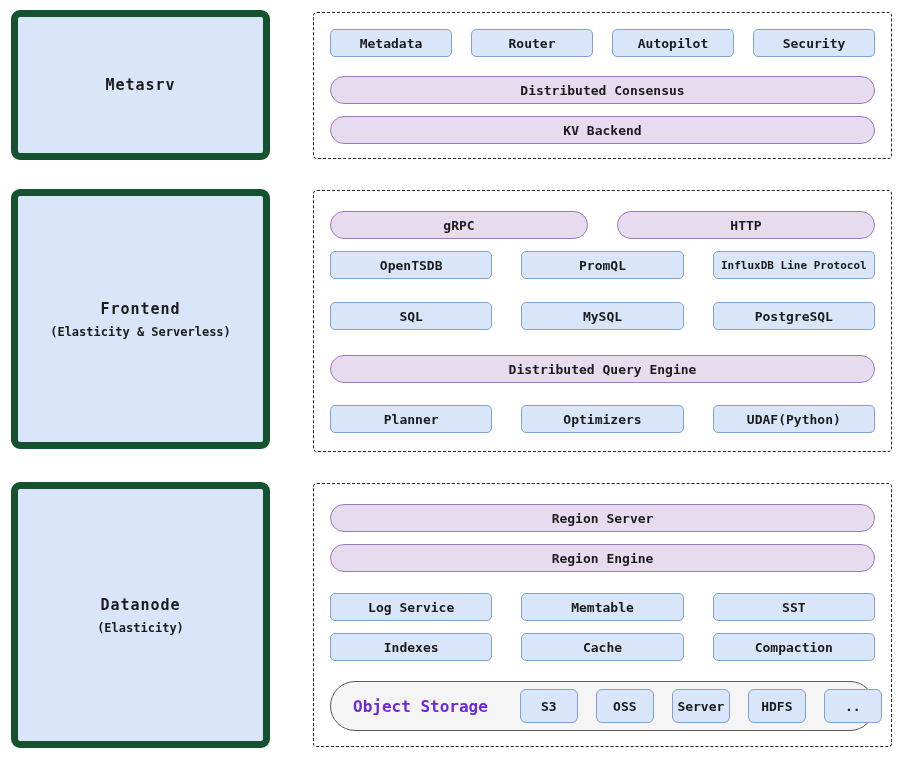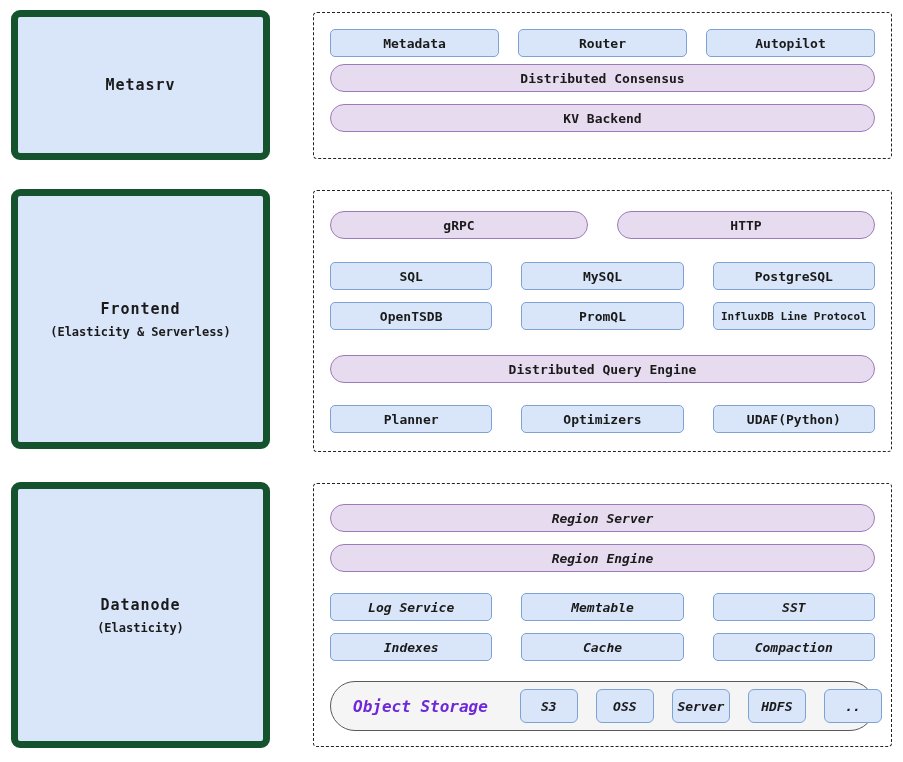--- a/index.html
+++ b/index.html
@@ -39,28 +39,28 @@
     position: absolute;
     left: 313px;
     width: 579px;
     background: #ffffff;
     border: 1px dashed #222222;
     border-radius: 4px;
     padding: 0 16px;
   }
   #metasrv-panel  { top: 12px;  height: 147px; }
   #frontend-panel { top: 190px; height: 262px; }
-  #datanode-panel { top: 483px; height: 264px; font-style: italic; }
+  #datanode-panel { top: 483px; height: 264px; }
 
   .row { display: flex; }
   .gap19 { gap: 19px; }
   .gap29 { gap: 29px; }
   .mt12 { margin-top: 12px; }
   .mt16 { margin-top: 16px; }
-  .mt19 { margin-top: 7px; text-align: center; }
+  .mt19 { margin-top: 19px; text-align: center; }
   .mt20 { margin-top: 20px; justify-content: flex-end; }
   .mt21 { margin-top: 21px; }
   .mt22 { margin-top: 22px; }
   .mt23 { margin-top: 23px; }
   .mt25 { margin-top: 25px; text-align: right; }
 
   .box {
     background: #d9e6f9;
     border: 1px solid #7ea2d4;
     border-radius: 5px;
@@ -133,39 +133,40 @@
   <div class="left-block" id="datanode-block">
     <div class="block-title">Datanode</div>
     <div class="block-subtitle">(Elasticity)</div>
   </div>
 
   <div class="panel" id="metasrv-panel">
     <div class="row gap19 mt16">
       <div class="box">Metadata</div>
       <div class="box">Router</div>
       <div class="box">Autopilot</div>
+      <div class="box">Security</div>
     </div>
     <div class="pill full mt19">Distributed Consensus</div>
     <div class="pill full mt12">KV Backend</div>
   </div>
 
   <div class="panel" id="frontend-panel">
     <div class="row gap29 mt20">
       <div class="pill half">gRPC</div>
       <div class="pill half">HTTP</div>
     </div>
+    <div class="row gap29 mt12">
+      <div class="box">OpenTSDB</div>
+      <div class="box">PromQL</div>
+      <div class="box small-text">InfluxDB Line Protocol</div>
+    </div>
     <div class="row gap29 mt23">
       <div class="box">SQL</div>
       <div class="box">MySQL</div>
       <div class="box">PostgreSQL</div>
-    </div>
-    <div class="row gap29 mt12">
-      <div class="box">OpenTSDB</div>
-      <div class="box">PromQL</div>
-      <div class="box small-text">InfluxDB Line Protocol</div>
     </div>
     <div class="pill full mt25">Distributed Query Engine</div>
     <div class="row gap29 mt22">
       <div class="box">Planner</div>
       <div class="box">Optimizers</div>
       <div class="box">UDAF(Python)</div>
     </div>
   </div>
 
   <div class="panel" id="datanode-panel">

